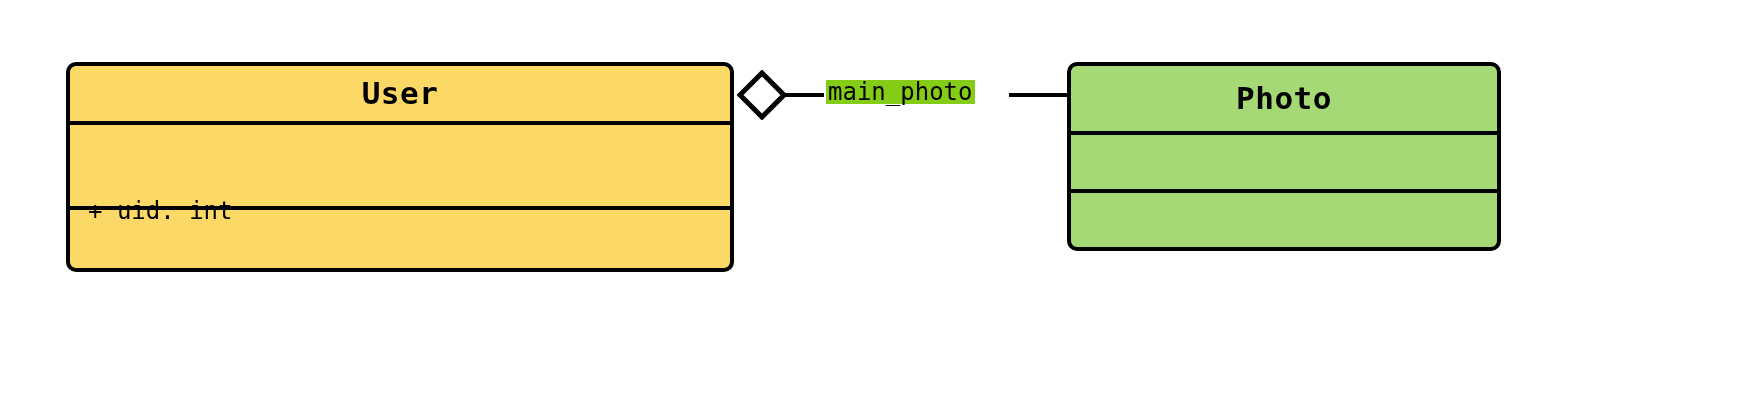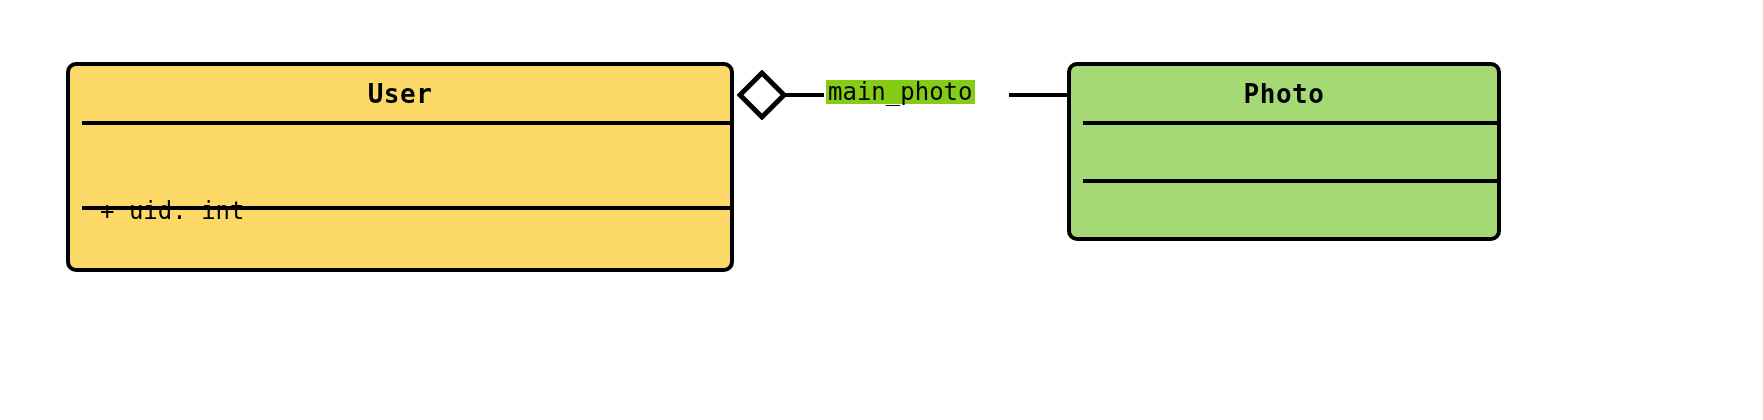--- a/index.html
+++ b/index.html
@@ -33,35 +33,34 @@
     box-sizing: border-box;
     width: 100%;
     position: relative;
   }
   .compartment + .compartment {
     border-top: 4px solid #000000;
   }
   .class-title {
     text-align: center;
     font-weight: bold;
-    font-size: 26px;
+    font-size: 31px;
     letter-spacing: 0.5px;
     color: #000000;
     line-height: 1;
     display: flex;
     align-items: center;
     justify-content: center;
   }
   .members {
     padding: 10px 18px 12px 18px;
     font-size: 24px;
     line-height: 1.28;
     color: #000000;
     white-space: pre;
-    margin-left: 12px;
   }
   .member-line {
     white-space: pre;
   }
   .empty-compartment {
     
   }
 
   
   #user-class {
@@ -74,21 +73,21 @@
   #user-class .attrs { height: 85px; }
   #user-class .methods { height: 62px; }
 
   
   #photo-class {
     left: 1067px;
     top: 62px;
     width: 434px;
     background: #A5D976;
   }
-  #photo-class .class-title { height: 55px; }
+  #photo-class .class-title { height: 65px; }
   #photo-class .attrs { height: 58px; }
   #photo-class .methods { height: 58px; }
 
   
   #assoc-diamond {
     position: absolute;
     left: 737px;
     top: 70px;
     width: 50px;
     height: 50px;

